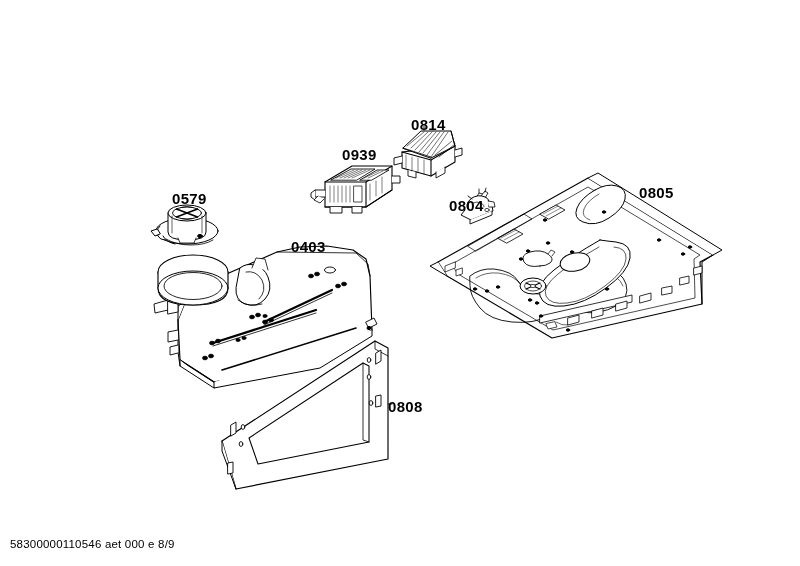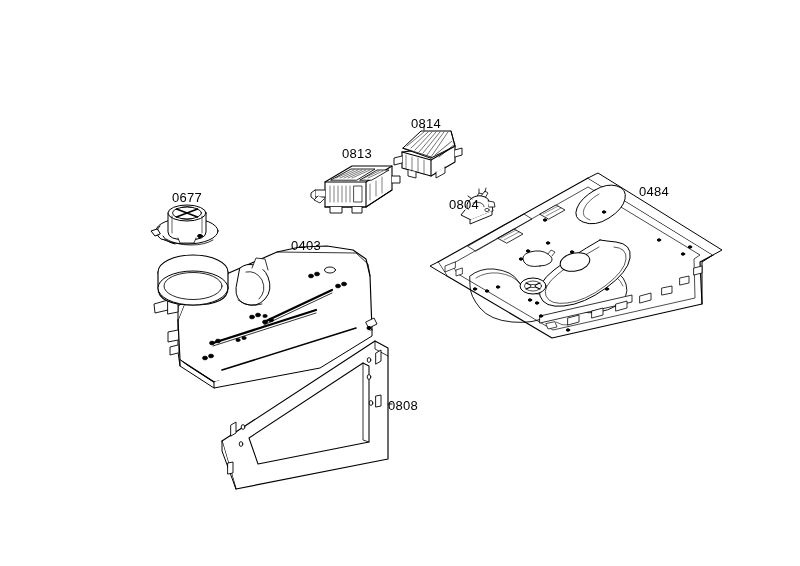--- a/index.html
+++ b/index.html
@@ -1,21 +1,21 @@
 <!DOCTYPE html>
 <html><head>
 <meta charset="utf-8">
 <style>
   html,body{margin:0;padding:0;background:#ffffff;}
   body{width:800px;height:566px;position:relative;overflow:hidden;
        font-family:"Liberation Sans", sans-serif;}
   #sheet{position:absolute;inset:0;background:#fff;}
   svg.art{position:absolute;left:0;top:0;width:800px;height:566px;}
   .lbl{position:absolute;font-family:"Liberation Sans", sans-serif;
-       font-size:13px;color:#000;letter-spacing:.3px;white-space:nowrap;}
+       font-size:15px;color:#000;letter-spacing:.3px;white-space:nowrap;font-weight:bold;}
   #footer{position:absolute;left:10px;top:538px;font-size:11.5px;color:#000;
           letter-spacing:.2px;white-space:nowrap;}
   .art *{vector-effect:non-scaling-stroke;}
 </style>
 </head>
 <body>
 
 <div id="sheet">
 
   <svg class="art" viewBox="0 0 800 566" fill="none" stroke="#000" stroke-width="1" stroke-linejoin="round" stroke-linecap="round">
@@ -359,28 +359,29 @@
       </g>
 
       <path d="M546 324 l2 5 l9 -2 l-2 -5 z" fill="#fff" stroke="#000" stroke-width=".7"></path>
       <path d="M556 322 q6 4 12 3" fill="none" stroke="#000" stroke-width=".6"></path>
 
       <path d="M462 268 l-6 2 l0 6 l6 -2 z" fill="#fff" stroke="#000" stroke-width=".7"></path>
     </g>
 
   </svg>
 
-  <div class="lbl" style="left:172px;top:190px">0677</div>
+  <div class="lbl" style="left:172px;top:190px">0579</div>
 
   <div class="lbl" style="left:291px;top:238px">0403</div>
 
   <div class="lbl" style="left:388px;top:398px">0808</div>
 
-  <div class="lbl" style="left:342px;top:146px">0813</div>
+  <div class="lbl" style="left:342px;top:146px">0939</div>
 
   <div class="lbl" style="left:411px;top:116px">0814</div>
 
   <div class="lbl" style="left:449px;top:197px">0804</div>
 
-  <div class="lbl" style="left:639px;top:184px">0484</div>
-
+  <div class="lbl" style="left:639px;top:184px">0805</div>
+
+  <div id="footer">58300000110546 aet 000 e 8/9</div>
 
 </div>
 
 </body></html>

